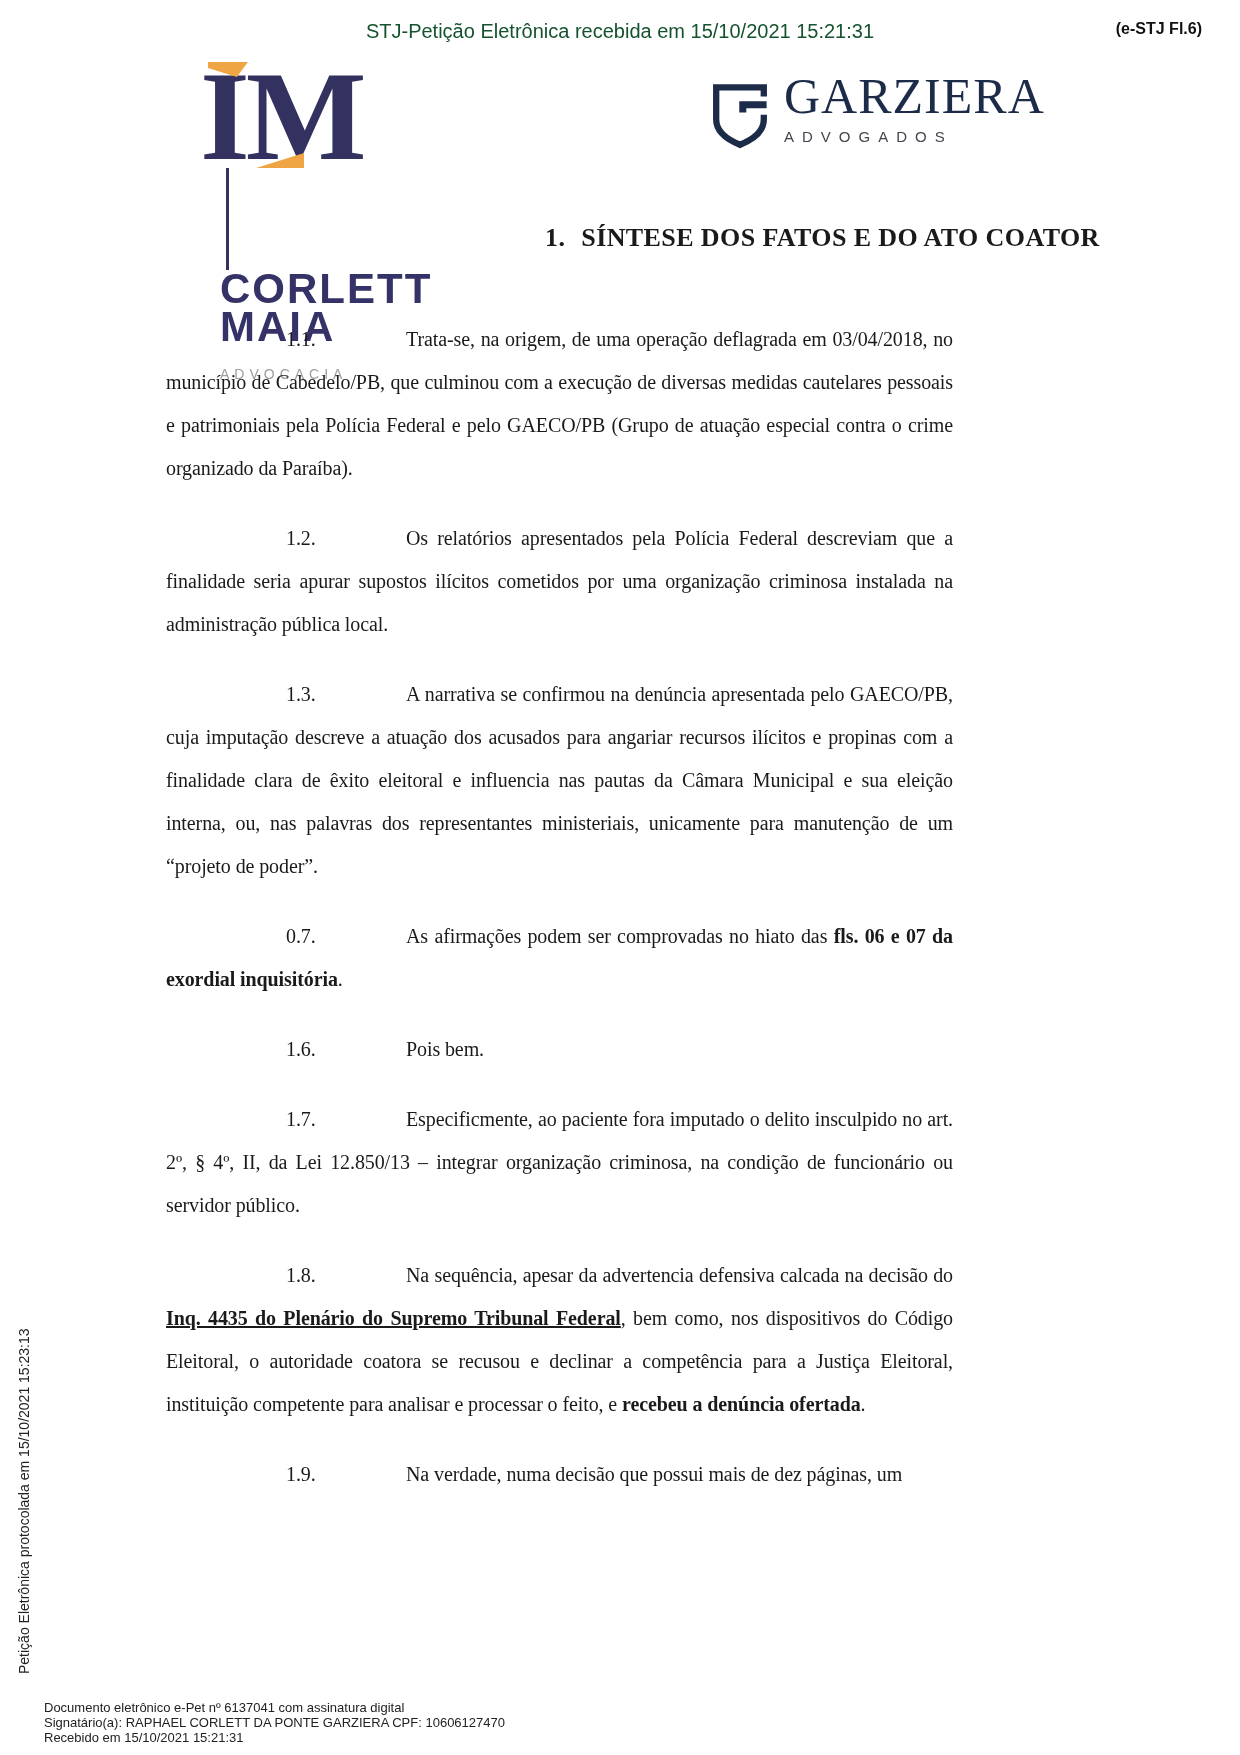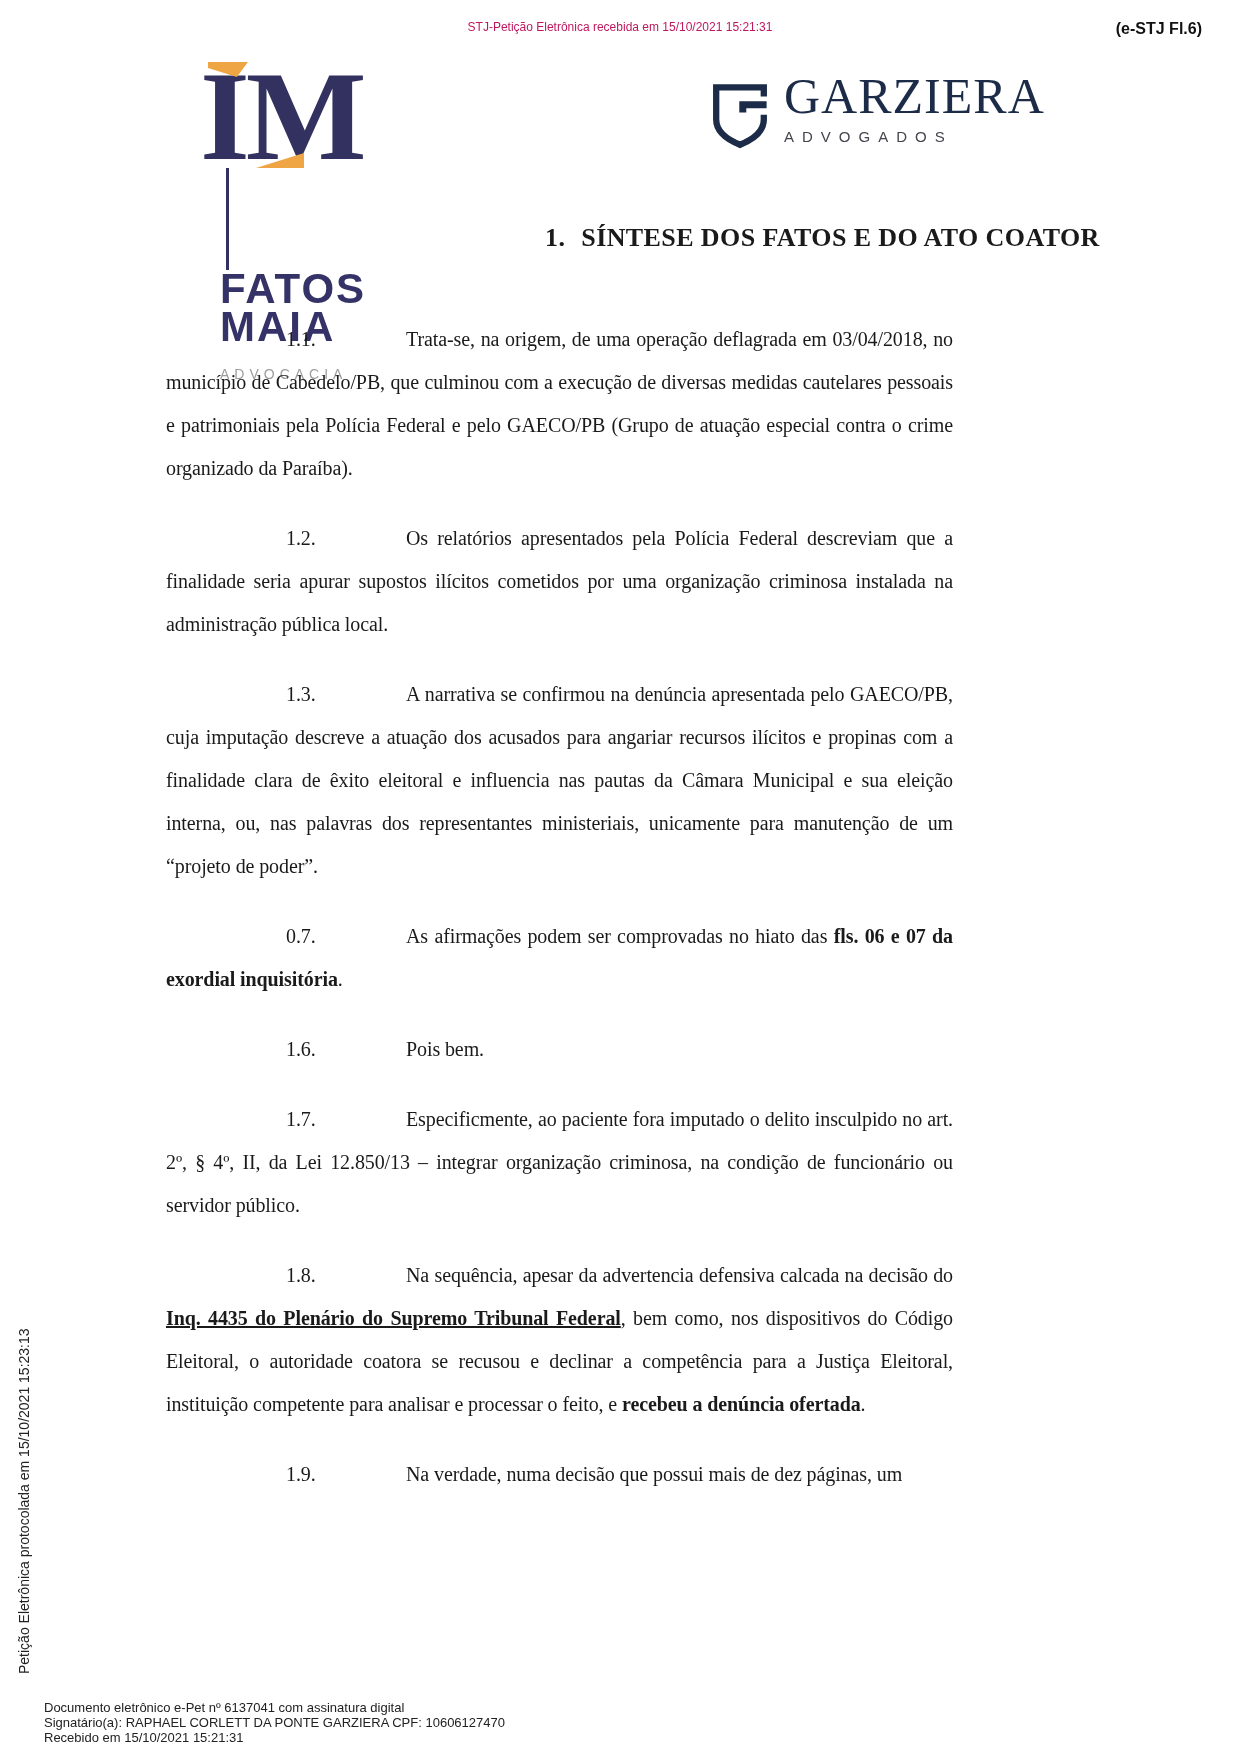--- a/index.html
+++ b/index.html
@@ -5,21 +5,21 @@
 <style>
   html,body{margin:0;padding:0;background:#ffffff;}
   .page{
     position:relative;width:1240px;height:1755px;margin:0 auto;
     background:#ffffff;overflow:hidden;
     font-family:"Liberation Serif","DejaVu Serif",serif;color:#1a1a1a;
   }
   
   .hdr-center{
     position:absolute;top:20px;left:0;width:100%;text-align:center;
-    font-family:"Liberation Sans","DejaVu Sans",sans-serif;font-size:12px;color:#be185d;
+    font-family:"Liberation Sans","DejaVu Sans",sans-serif;font-size:20px;color:#14532d;
   }
   .hdr-right{
     position:absolute;top:20px;right:38px;
     font-family:"Liberation Sans","DejaVu Sans",sans-serif;font-size:16px;font-weight:bold;color:#111;
   }
   
   .logos{position:absolute;top:58px;left:0;width:100%;height:130px;}
   .im-logo{position:absolute;left:200px;top:8px;display:flex;align-items:flex-start;flex-direction:column;}
   .im-mono{position:relative;width:190px;height:100px;}
   .im-mono .im-text{
@@ -74,21 +74,21 @@
   <div class="logos">
 
     <div class="im-logo">
       <div class="im-mono">
         <span class="im-text">IM</span>
         <span class="tri tri-top"></span>
         <span class="tri tri-bottom"></span>
       </div>
       <div class="im-divider"></div>
       <div class="im-names">
-        <div class="im-name">FATOS</div>
+        <div class="im-name">CORLETT</div>
         <div class="im-name">MAIA</div>
         <div class="im-sub">ADVOCACIA</div>
       </div>
     </div>
 
     <div class="gz-logo">
       <svg class="gz-shield" viewBox="0 0 80 95" aria-hidden="true">
         <path d="M74 21 V8 H6 V54 C6 70 20 82 40 90 C60 82 74 70 74 54 V47" fill="none" stroke="#1c2b47" stroke-width="9"></path>
         <path d="M78 33 H44 V44" fill="none" stroke="#1c2b47" stroke-width="10"></path>
       </svg>

